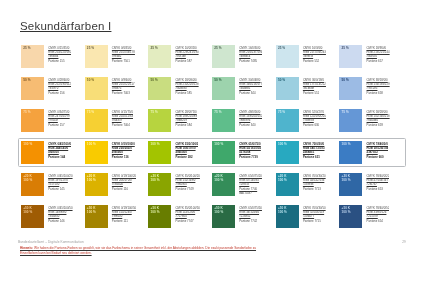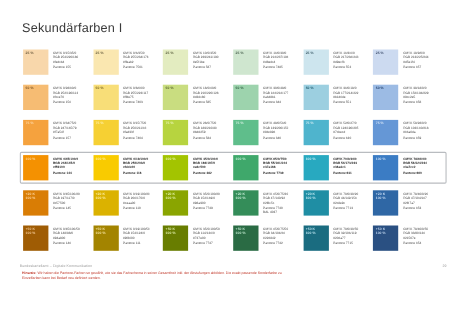--- a/index.html
+++ b/index.html
@@ -9,20 +9,21 @@
     font-family:"Liberation Sans", sans-serif;
     color:#333333;
     overflow:hidden;
     position:relative;
   }
   .page{
     width:424px;height:256px;
     position:relative;
     box-sizing:border-box;
     padding:0 18px;
+    text-decoration:underline;
   }
   .page-title{
     font-size:11.5px;
     font-weight:400;
     color:#3a3a3a;
     letter-spacing:.2px;
     padding-top:20px;
     margin:0 0 10px 2px;
   }
   .grid-wrap{position:relative;margin-top:2px;}

